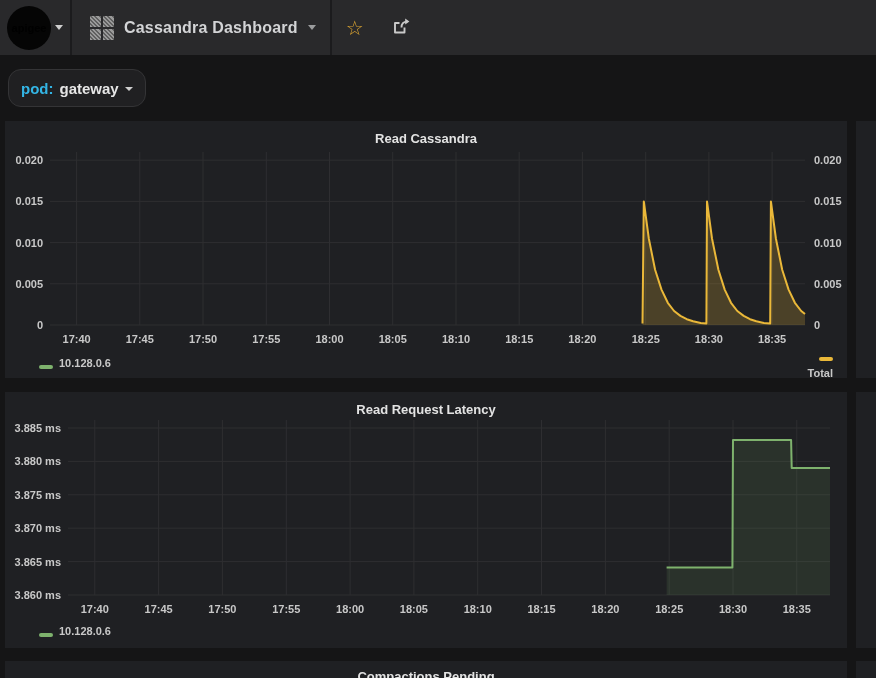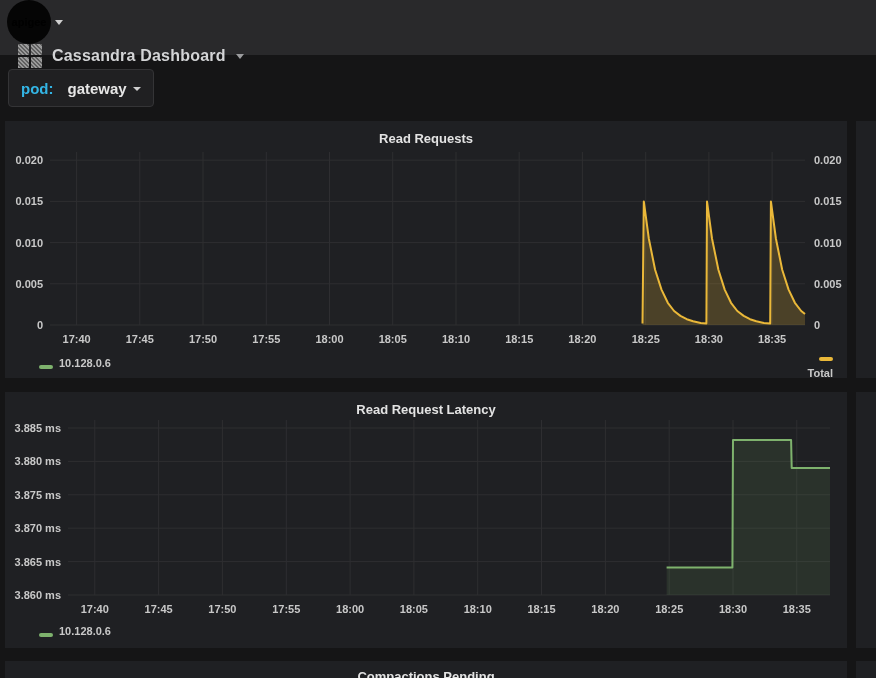--- a/index.html
+++ b/index.html
@@ -1,37 +1,37 @@
 <!DOCTYPE html>
 <html><head>
 <meta charset="utf-8">
 <style>
   * { margin:0; padding:0; box-sizing:border-box; }
   body { background:#0d0d0d; font-family:"Liberation Sans", sans-serif; }
   .screen { position:relative; width:876px; height:678px; background:#151516; overflow:hidden; }
 
   
-  .navbar { position:absolute; left:0; top:0; width:876px; height:55px; background:#29292b; display:flex; align-items:flex-start;flex-direction:column; }
+  .navbar { position:absolute; left:0; top:0; width:876px; height:55px; background:#29292b; display:flex; align-items:flex-end; }
   .nav-left { display:flex; align-items:center; width:70px; justify-content:center; gap:4px; cursor:pointer; height:100%; }
   .logo-circle { width:44px; height:44px; border-radius:50%; background:#050505; display:flex; align-items:center; justify-content:center; font-size:11px; font-weight:bold; letter-spacing:0; }
   .nav-divider { width:2px; height:55px; background:#1b1b1d; }
   .nav-dash { display:flex; align-items:center; gap:10px; padding:0 14px 0 18px; height:100%; cursor:pointer; }
   .grid-icon { width:24px; height:24px; display:grid; grid-template-columns:11px 11px; grid-template-rows:11px 11px; gap:2px; }
   .grid-icon i { background:repeating-linear-gradient(45deg,#9a9a9a 0 1.5px,#606060 1.5px 3px); display:block; }
   .nav-title-text { color:#d3d4d6; font-size:16px; font-weight:bold; letter-spacing:.2px; }
   .caret { width:0; height:0; border-left:4px solid transparent; border-right:4px solid transparent; border-top:5px solid #9b9c9e; display:inline-block; }
   .caret.white { border-top-color:#cfcfcf; }
   .nav-btn { background:none; border:none; cursor:pointer; padding:0 14px; height:100%; display:flex; align-items:center; }
   .star-glyph { font-size:20px; color:#d8a231; line-height:1; }
 
   
   .submenu { position:absolute; left:0; top:55px; width:876px; height:62px; }
-  .pod-select { position:absolute; left:8px; top:14px; height:38px; background:#202022; border:1px solid #343436; border-radius:4px; display:flex; align-items:center; gap:6px; padding:0 12px; cursor:pointer; }
+  .pod-select { position:absolute; left:8px; top:14px; height:38px; background:#202022; border:1px solid #343436; border-radius:13px; display:flex; align-items:center; gap:6px; padding:0 12px; cursor:pointer; }
   .pod-label { color:#33b5e5; font-size:15px; font-weight:bold; }
-  .pod-value { color:#e6e6e6; font-size:15px; font-weight:bold;margin-left:8px; }
+  .pod-value { color:#e6e6e6; font-size:15px; font-weight:bold; }
   .caret.small { border-left-width:4px; border-right-width:4px; border-top-width:4px; margin-top:2px; }
 
   
   .panel { position:absolute; background:#1f2023; overflow:hidden; }
   .panel-title { text-align:center; padding-top:10px; color:#e3e3e3; font-size:13px; font-weight:bold; cursor:pointer; position:relative; z-index:2; }
   .panel svg { position:absolute; left:0; top:0; z-index:1; }
   .legend-item { position:absolute; display:inline-flex; align-items:flex-end; gap:6px; color:#c8c8c8; font-size:11px; font-weight:bold; cursor:pointer; z-index:2; }
   .legend-item .dash { width:14px; height:4px; border-radius:2px; display:inline-block; }
   #panel-1 { left:5px; top:121px; width:842px; height:257px; }
   #panel-2 { left:5px; top:392px; width:842px; height:256px; }
@@ -80,21 +80,21 @@
 
   <div class="submenu">
     <div class="pod-select">
       <span class="pod-label">pod:</span>
       <span class="pod-value">gateway</span>
       <span class="caret small white"></span>
     </div>
   </div>
 
   <section class="panel" id="panel-1">
-    <div class="panel-title">Read Requests</div>
+    <div class="panel-title">Read Cassandra</div>
     <svg width="842" height="257">
         <line x1="45" x2="800" y1="204.0" y2="204.0" stroke="#2e2e31" stroke-width="1"></line>
         <line x1="45" x2="800" y1="162.8" y2="162.8" stroke="#2e2e31" stroke-width="1"></line>
         <line x1="45" x2="800" y1="121.6" y2="121.6" stroke="#2e2e31" stroke-width="1"></line>
         <line x1="45" x2="800" y1="80.4" y2="80.4" stroke="#2e2e31" stroke-width="1"></line>
         <line x1="45" x2="800" y1="39.2" y2="39.2" stroke="#2e2e31" stroke-width="1"></line>
         <line x1="71.6" x2="71.6" y1="31" y2="204" stroke="#2e2e31" stroke-width="1"></line>
         <line x1="134.8" x2="134.8" y1="31" y2="204" stroke="#2e2e31" stroke-width="1"></line>
         <line x1="198.0" x2="198.0" y1="31" y2="204" stroke="#2e2e31" stroke-width="1"></line>
         <line x1="261.3" x2="261.3" y1="31" y2="204" stroke="#2e2e31" stroke-width="1"></line>

